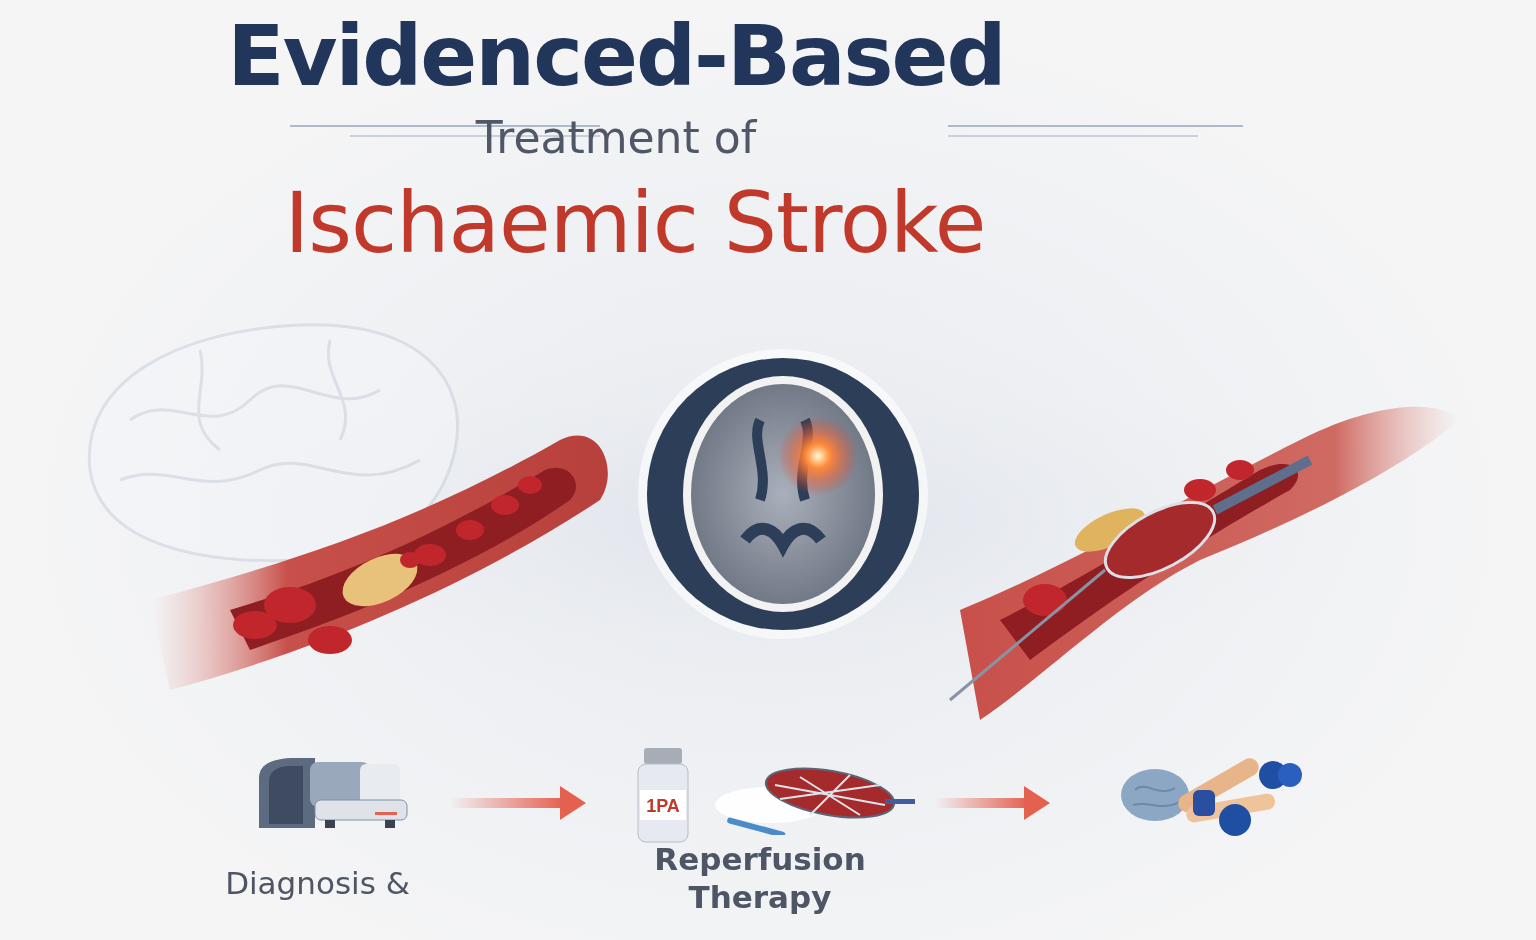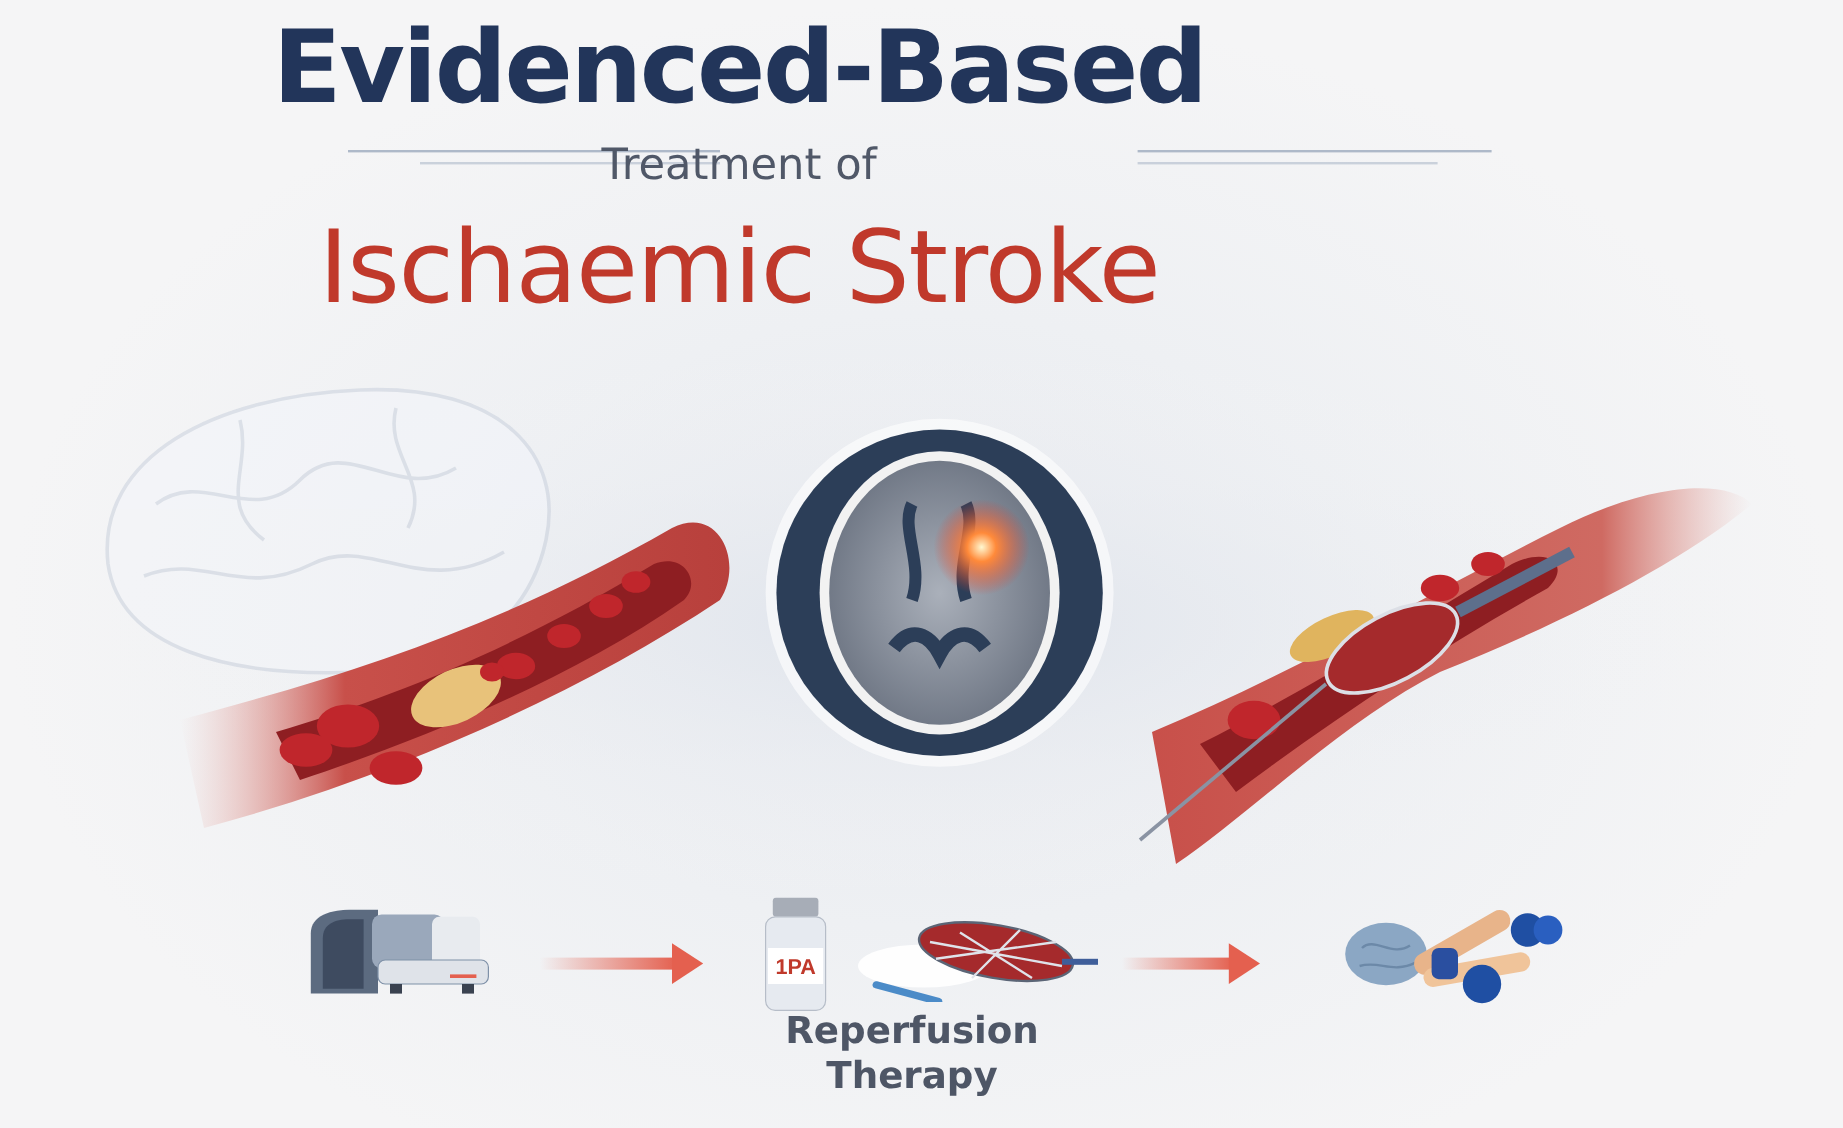--- a/index.html
+++ b/index.html
@@ -1,21 +1,21 @@
 <!DOCTYPE html>
 <html><head>
 <meta charset="utf-8">
 <style>
   html,body{margin:0;padding:0;}
   body{width:1536px;height:940px;overflow:hidden;background:#f4f4f5;position:relative;font-family:"DejaVu Sans","Liberation Sans",sans-serif;}
   .bg{position:absolute;inset:0;background:radial-gradient(ellipse at 50% 55%, #e6e9ef 0%, #eef0f3 35%, #f5f5f6 70%);}
   .title{position:absolute;left:0;width:1232px;text-align:center;}
   .t1{top:8px;font-size:84px;font-weight:bold;color:#22355a;letter-spacing:-2px;line-height:96px;}
-  .t2{top:110px;font-size:36px;color:#505868;line-height:56px;}
-  .t3{top:168px;font-size:84px;color:#c0392b;line-height:110px;letter-spacing:-1px;}
+  .t2{top:110px;font-size:44px;color:#505868;line-height:56px;}
+  .t3{top:168px;font-size:84px;color:#c0392b;line-height:110px;letter-spacing:-1px;margin-left:19px;}
   .rule{position:absolute;height:2px;background:#aeb9c9;}
   .scene{position:absolute;left:0;top:290px;width:1536px;height:450px;}
   .label{position:absolute;text-align:center;font-size:31px;color:#4e5666;line-height:38px;}
   .arrow{position:absolute;height:10px;}
   .arrow .shaft{position:absolute;left:0;top:0;height:10px;right:22px;background:linear-gradient(90deg,rgba(231,96,80,0),#e4604f);}
   .arrow .head{position:absolute;right:0;top:-12px;width:0;height:0;border-top:17px solid transparent;border-bottom:17px solid transparent;border-left:26px solid #e4604f;}
   .icon{position:absolute;}
 </style>
 </head>
 <body>
@@ -155,18 +155,19 @@
     <rect x="60" y="50" width="90" height="18" rx="9" fill="#e8b48a" transform="rotate(-30 60 50)"></rect>
     <rect x="70" y="58" width="90" height="16" rx="8" fill="#f0c49a" transform="rotate(-10 70 58)"></rect>
     <circle cx="158" cy="25" r="14" fill="#1f4fa3"></circle>
       <circle cx="175" cy="25" r="12" fill="#2a5fc0"></circle>
     <circle cx="120" cy="70" r="16" fill="#1f4fa3"></circle>
     <rect x="78" y="40" width="22" height="26" rx="6" fill="#2a4fa0"></rect>
   </svg>
 </div>
 
 <div class="label" style="left:200px;top:864px;width:235px;">
+  <div>Diagnosis &amp;</div>
 </div>
 <div class="label" style="left:580px;top:840px;width:360px;font-weight:bold;">
   <div>Reperfusion Therapy</div>
 </div>
 <div class="label" style="left:1030px;top:864px;width:385px;">
 </div>
 
 </body></html>

